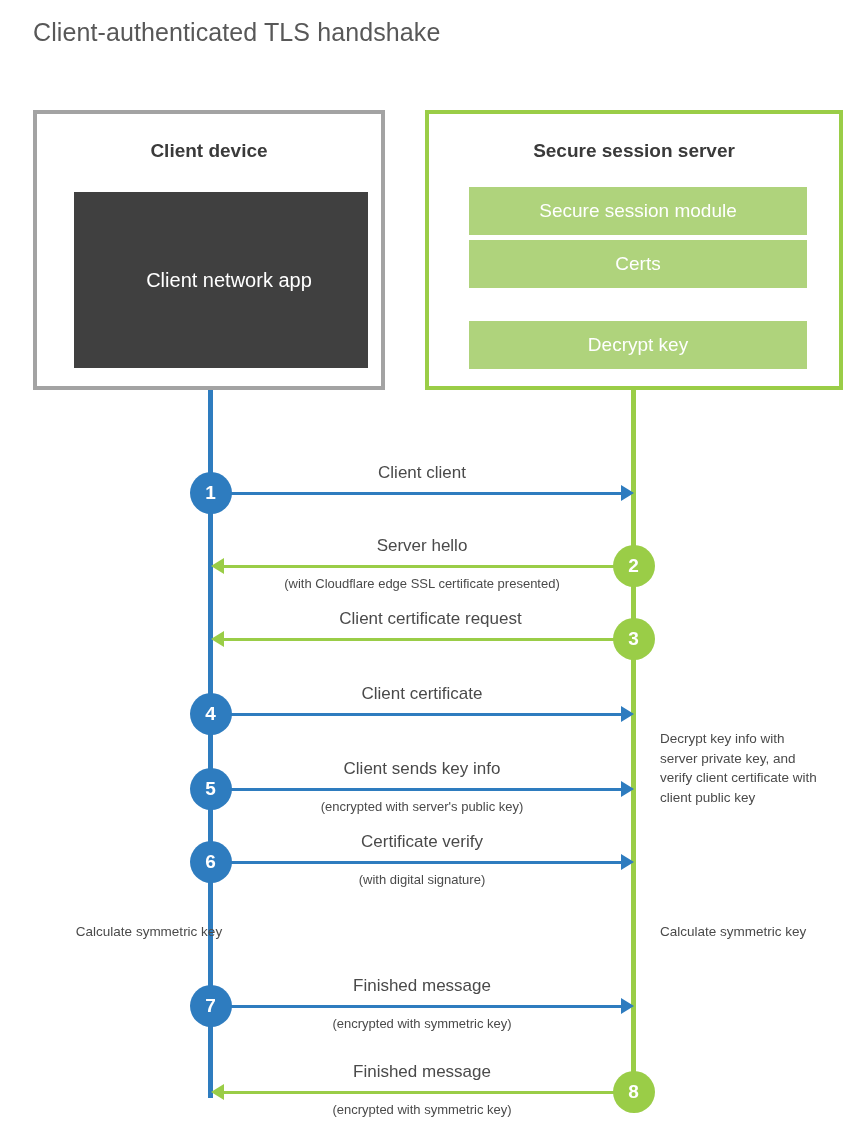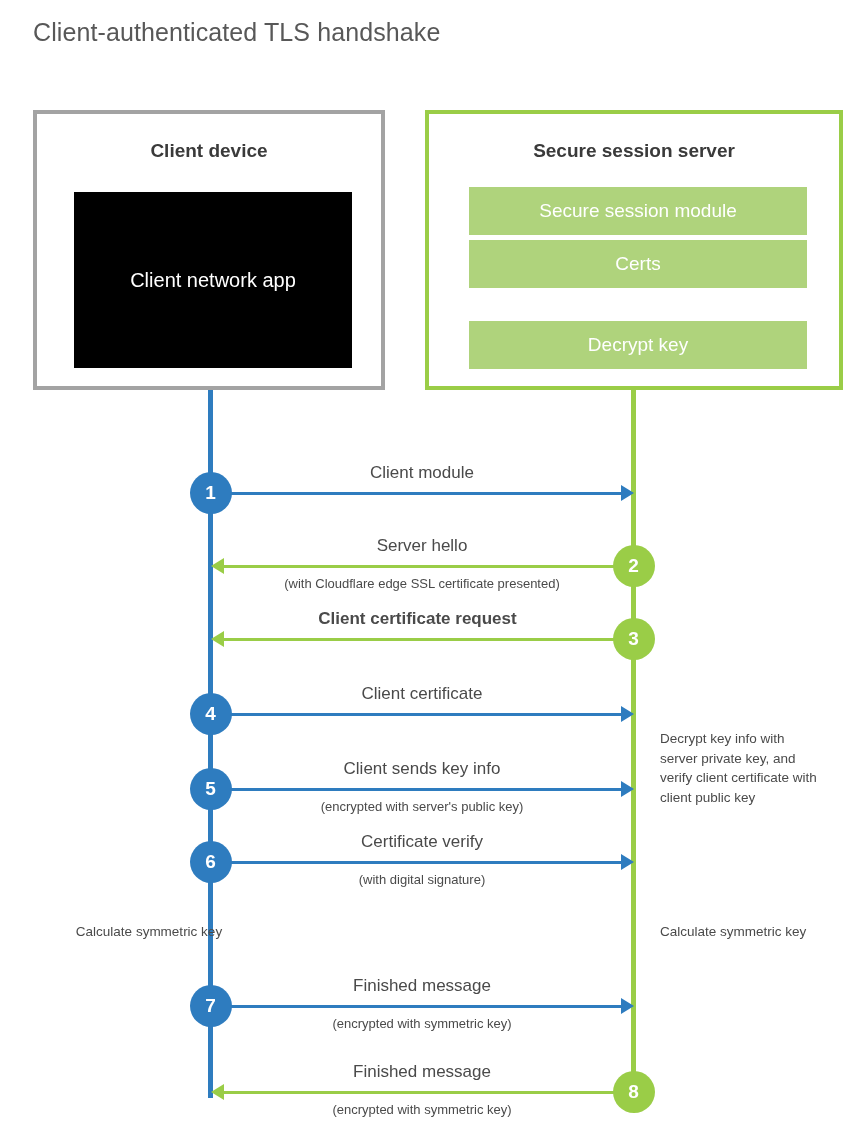--- a/index.html
+++ b/index.html
@@ -23,23 +23,23 @@
   #client-box{left:33px; top:110px; width:352px; height:280px; border:4px solid #a3a3a3;}
   #server-box{left:425px; top:110px; width:418px; height:280px; border:4px solid #9ACD47;}
   .party-title{
     position:absolute; left:0; right:0; top:26px;
     text-align:center; font-size:19px; font-weight:700; color:#3a3a3a;
   }
 
   
   #client-app{
     left:37px; top:78px; width:278px; height:176px;
-    background:#000000; color:#ffffff;
+    background:#404040; color:#ffffff;
     display:flex; align-items:center; justify-content:center;
-    text-align:center; font-size:20px; line-height:1.33; font-weight:400;
+    text-align:center; font-size:20px; line-height:1.33; font-weight:400;padding-left:16px;
   }
 
   
   .server-bar{
     left:40px; width:338px; height:48px;
     background:#AFD37C; color:#ffffff;
     display:flex; align-items:center; justify-content:center;
     font-size:19px; font-weight:400;
   }
   #server-bar-0{top:73px;}
@@ -100,30 +100,30 @@
   <div class="abs server-bar" id="server-bar-2">Decrypt key</div>
 </div>
 
 <div class="abs" id="client-lifeline"></div>
 <div class="abs" id="server-lifeline"></div>
 
 <div id="flow-layer">
     <div class="abs arrow-line blue" style="left: 210.5px; top: 491.5px; width: 410px;"></div>
     <div class="abs arrow-head right blue" style="left: 620.5px; top: 485px;"></div>
     <div class="abs step-circle blue" style="left: 189.5px; top: 472px;">1</div>
-    <div class="abs msg-label" style="left: 210.5px; width: 423px; top: 463px;">Client module</div>
+    <div class="abs msg-label" style="left: 210.5px; width: 423px; top: 463px;">Client client</div>
     <div class="abs arrow-line green" style="left: 223.5px; top: 564.5px; width: 410px;"></div>
     <div class="abs arrow-head left green" style="left: 210.5px; top: 558px;"></div>
     <div class="abs step-circle green" style="left: 612.5px; top: 545px;">2</div>
     <div class="abs msg-label" style="left: 210.5px; width: 423px; top: 536px;">Server hello</div>
     <div class="abs msg-sub" style="left: 210.5px; width: 423px; top: 576px;">(with Cloudflare edge SSL certificate presented)</div>
     <div class="abs arrow-line green" style="left: 223.5px; top: 637.5px; width: 410px;"></div>
     <div class="abs arrow-head left green" style="left: 210.5px; top: 631px;"></div>
     <div class="abs step-circle green" style="left: 612.5px; top: 618px;">3</div>
-    <div class="abs msg-label" style="left: 206px; width: 423px; top: 609px; font-weight: bold;">Client certificate request</div>
+    <div class="abs msg-label" style="left: 219px; width: 423px; top: 609px;">Client certificate request</div>
     <div class="abs arrow-line blue" style="left: 210.5px; top: 712.5px; width: 410px;"></div>
     <div class="abs arrow-head right blue" style="left: 620.5px; top: 706px;"></div>
     <div class="abs step-circle blue" style="left: 189.5px; top: 693px;">4</div>
     <div class="abs msg-label" style="left: 210.5px; width: 423px; top: 684px;">Client certificate</div>
     <div class="abs arrow-line blue" style="left: 210.5px; top: 787.5px; width: 410px;"></div>
     <div class="abs arrow-head right blue" style="left: 620.5px; top: 781px;"></div>
     <div class="abs step-circle blue" style="left: 189.5px; top: 768px;">5</div>
     <div class="abs msg-label" style="left: 210.5px; width: 423px; top: 759px;">Client sends key info</div>
     <div class="abs msg-sub" style="left: 210.5px; width: 423px; top: 799px;">(encrypted with server's public key)</div>
     <div class="abs arrow-line blue" style="left: 210.5px; top: 860.5px; width: 410px;"></div>

